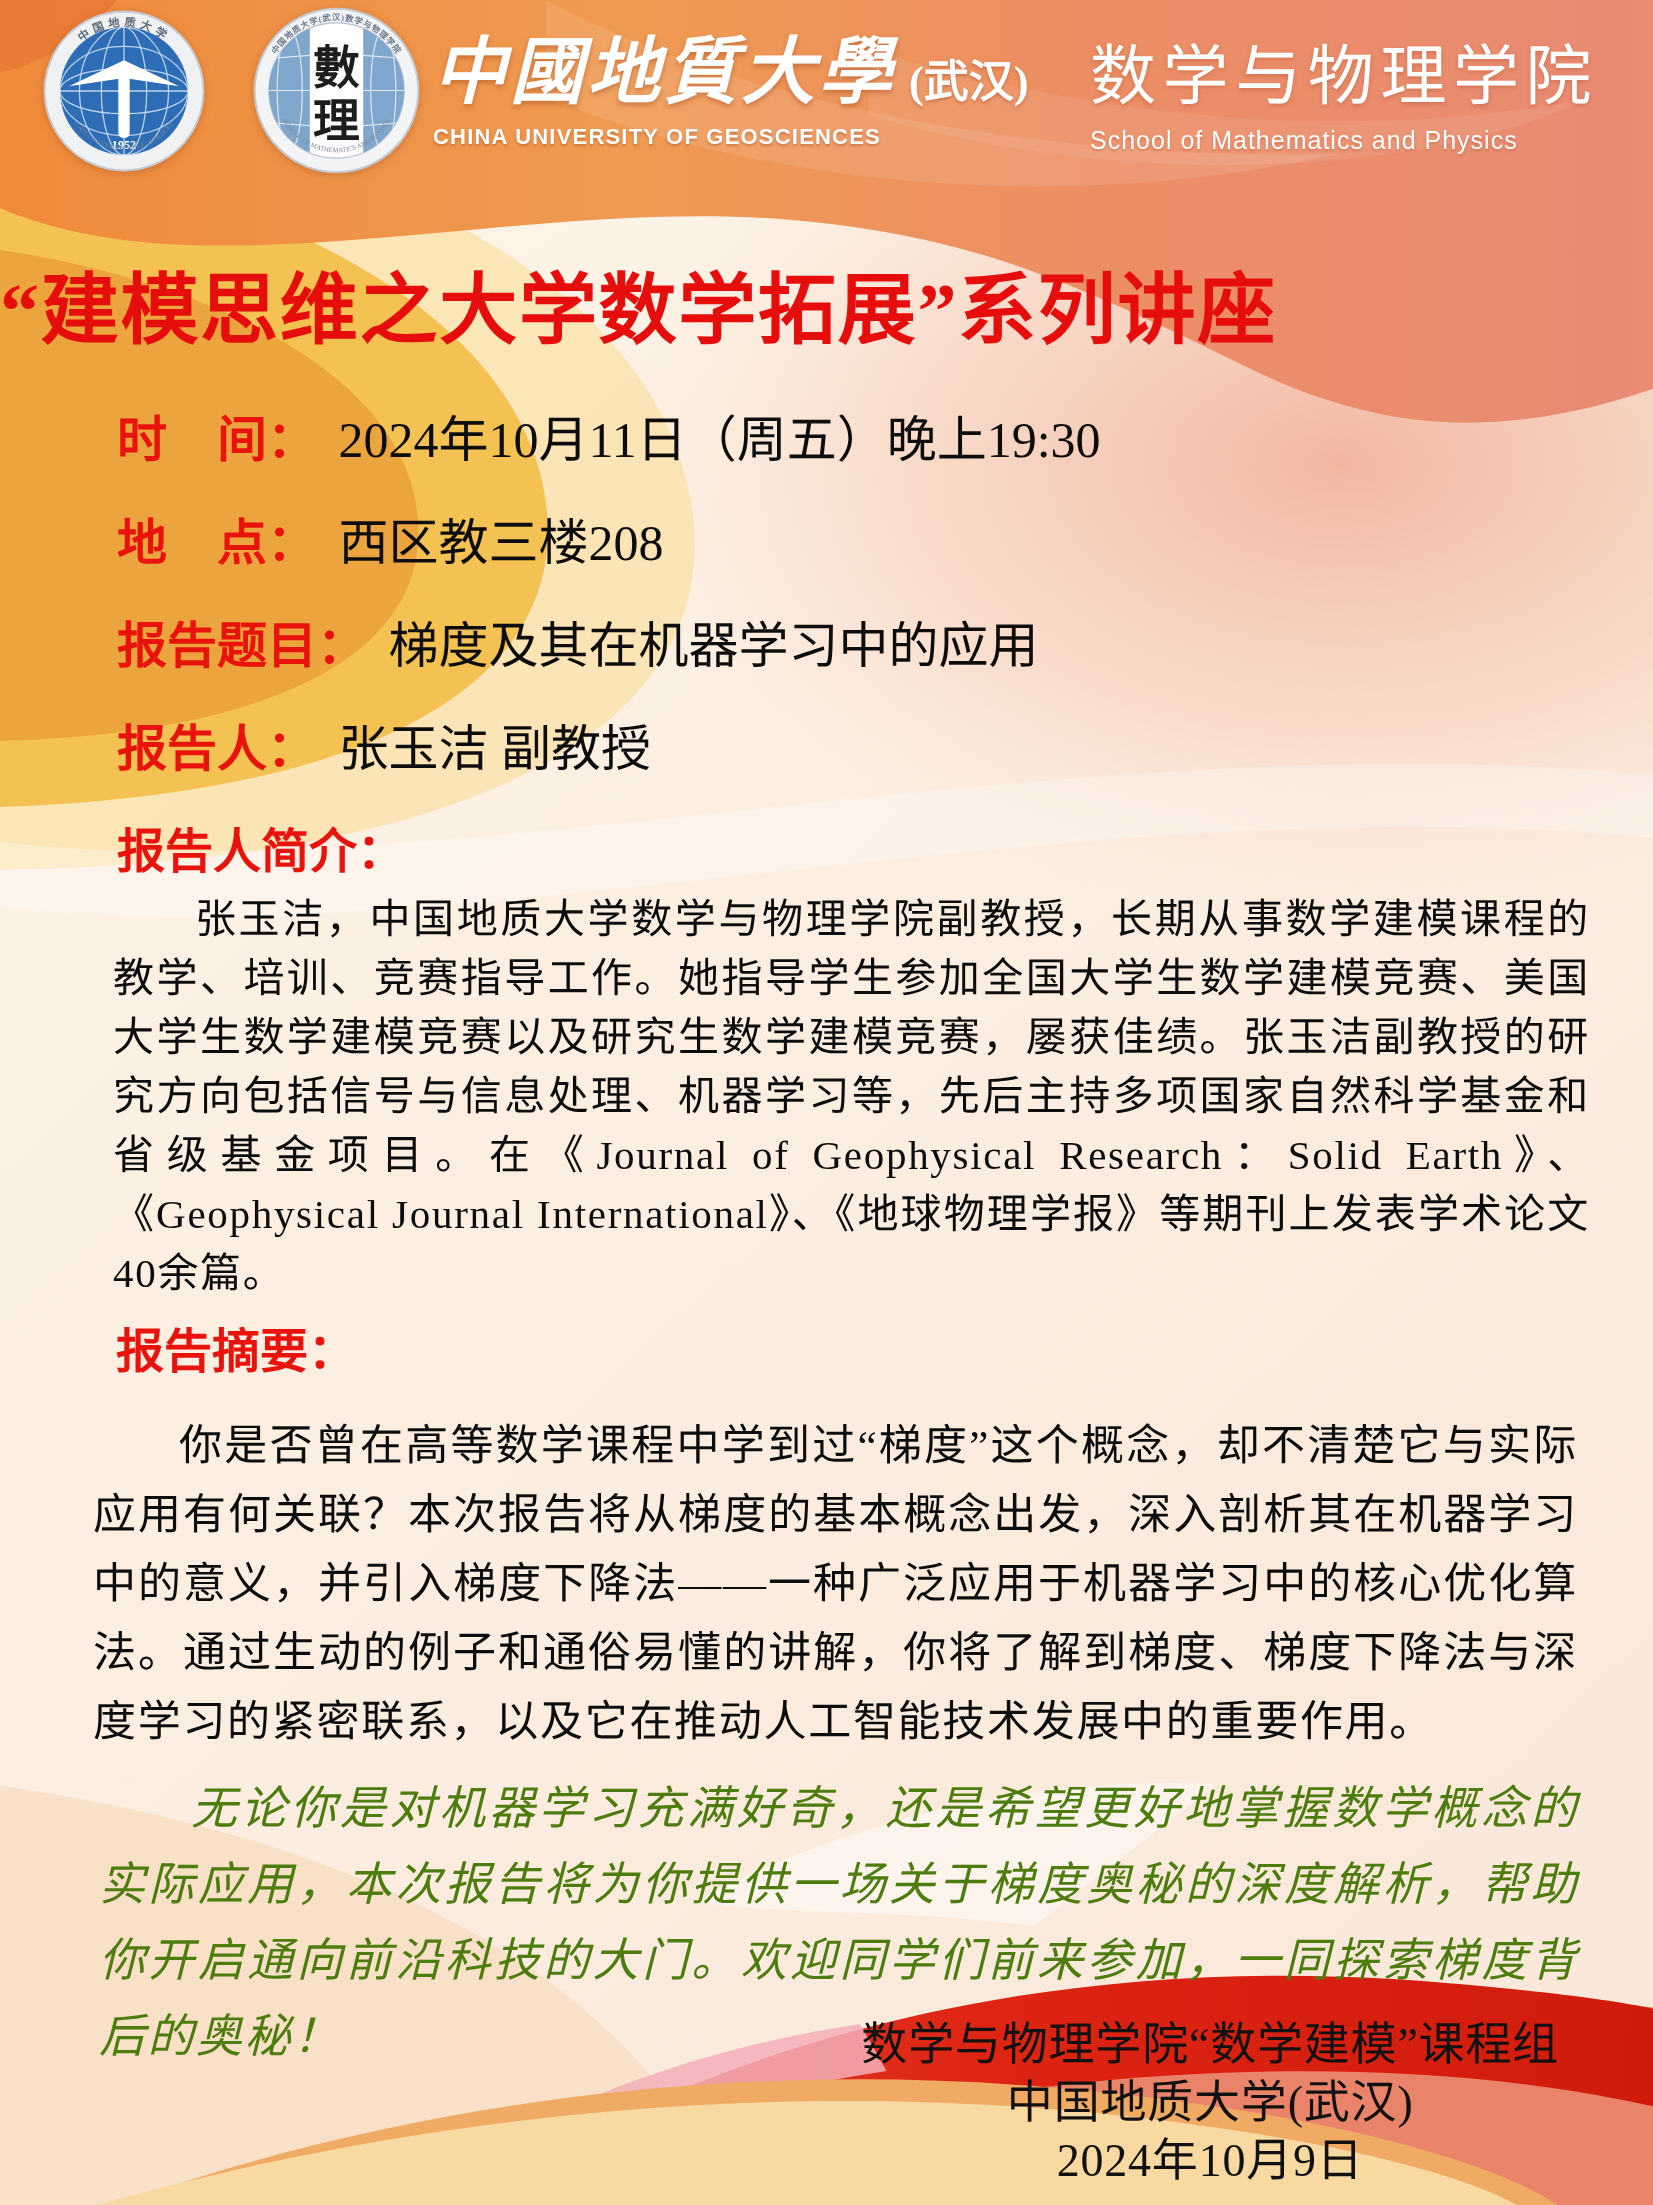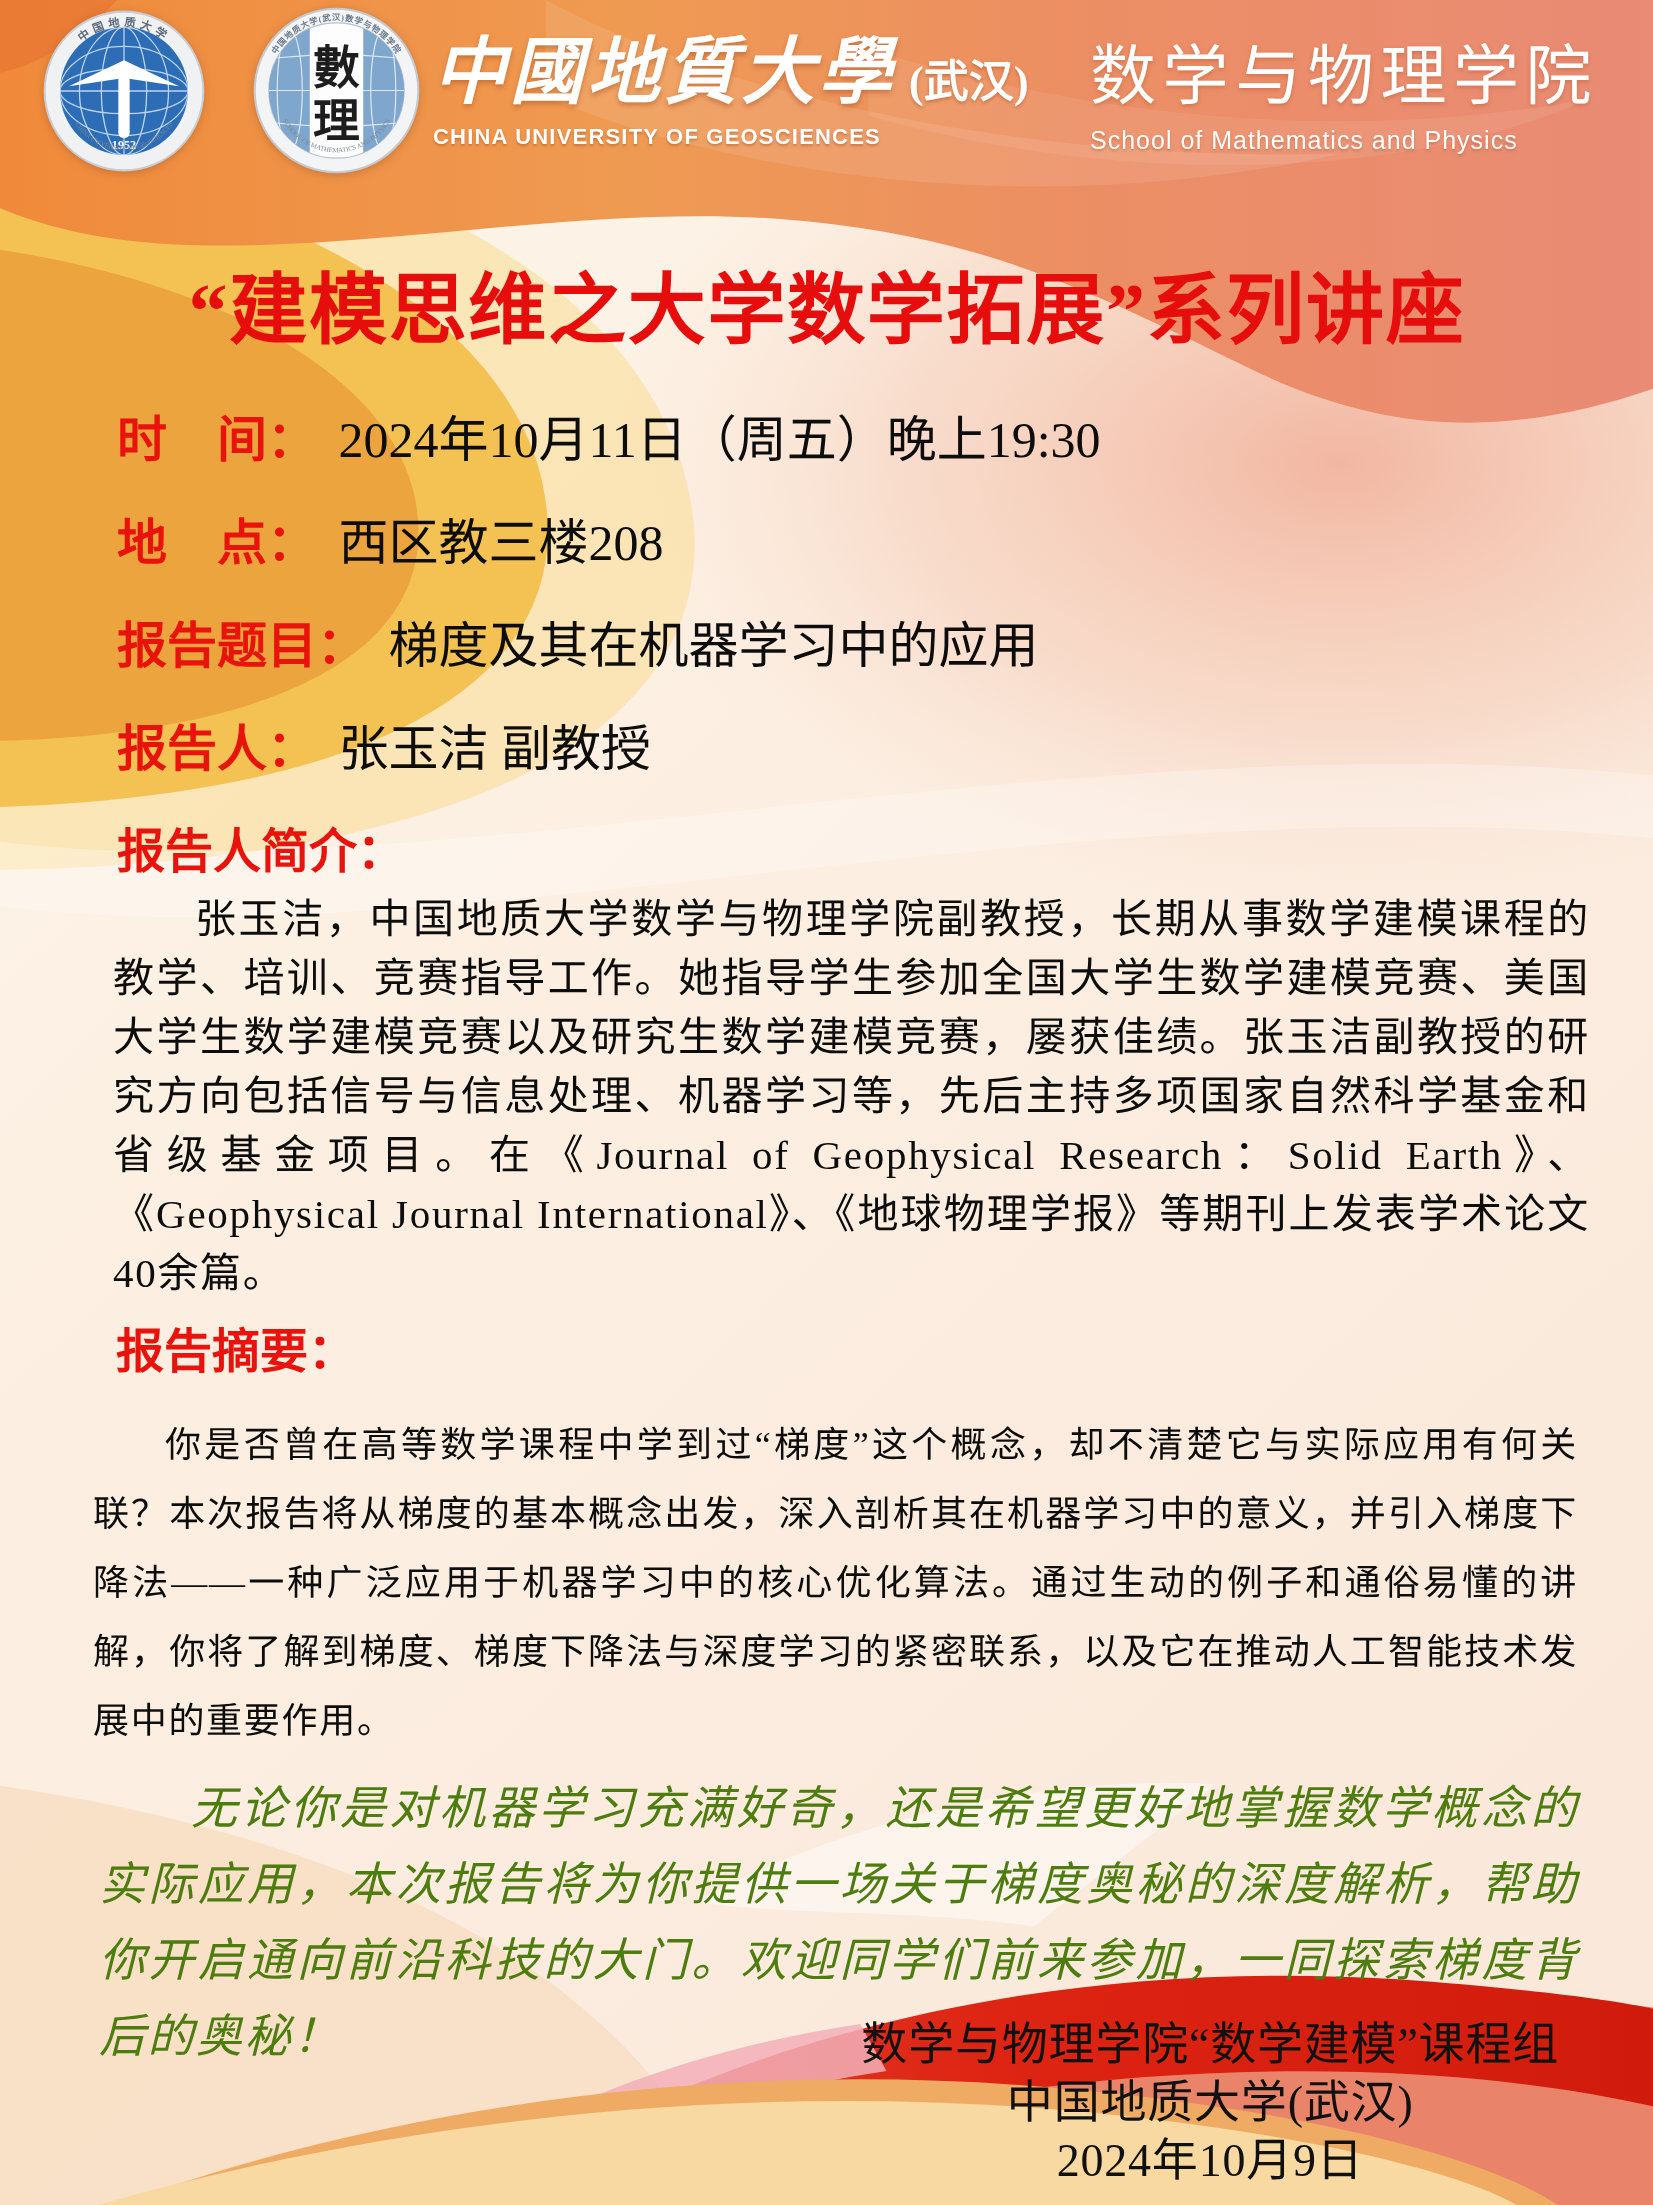--- a/index.html
+++ b/index.html
@@ -32,41 +32,41 @@
     font-family:"Liberation Sans","DejaVu Sans",sans-serif;font-size:66px;font-weight:500;
     letter-spacing:6.6px;color:#fff;text-shadow:0 1.7px 4.1px rgba(160,70,30,.35);
   }
   .smp-en{
     font-family:"Liberation Sans","DejaVu Sans",sans-serif;font-size:25px;font-weight:400;
     letter-spacing:1px;color:#fff;margin-top:8.3px;text-shadow:0 1.7px 2.5px rgba(160,70,30,.35);
   }
 
   
   .poster-title{
-    left:0;top:266px;width:100%;text-align:center;
+    left:0;top:266px;width:100%;
     font-size:78px;font-weight:bold;letter-spacing:1.7px;color:#e60d0d;line-height:1.15;
   }
 
   
   .info{left:117px;top:413px;right:66px;}
   .info-row{margin-bottom:48px;font-size:50px;line-height:55px;white-space:nowrap;}
   .info-label{color:#e8130c;font-weight:bold;margin-right:21.5px;}
   .info-value{color:#0d0d0d;}
   .section-heading{color:#e8130c;font-weight:bold;font-size:48px;line-height:53px;}
 
   
   .bio{
     left:113px;top:890px;width:1477px;
     font-size:41px;line-height:59px;letter-spacing:1.7px;
     text-align:justify;text-indent:2em;
   }
   .abstract-heading{left:116px;top:1325px;}
   .abstract{
     left:93px;top:1411px;width:1485px;
-    font-size:36px;line-height:69px;letter-spacing:1.7px;
+    font-size:43px;line-height:69px;letter-spacing:1.7px;
     text-align:justify;text-indent:2em;
   }
   .invite{
     left:99px;top:1771px;width:1480px;
     font-size:46px;line-height:76px;letter-spacing:2.5px;
     font-style:italic;text-align:justify;text-indent:2em;color:#4d7c0f;
   }
 
   
   .footer{

